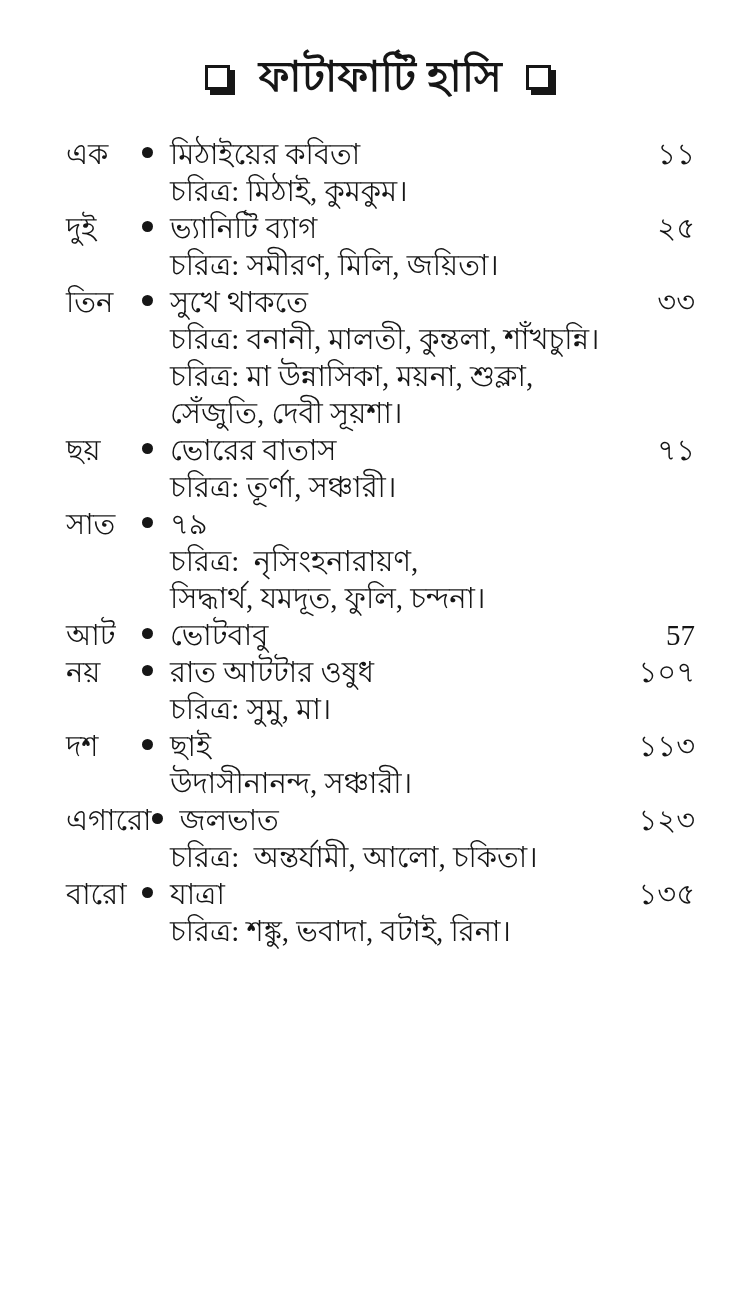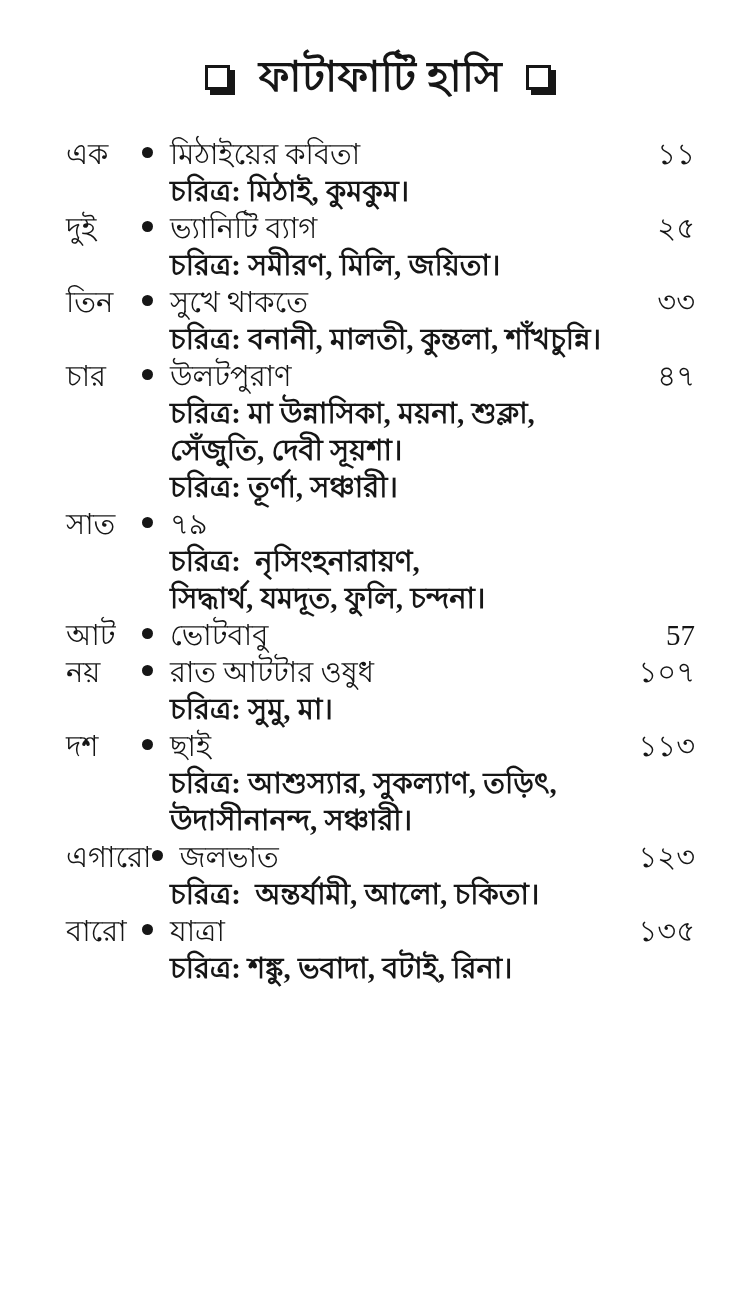--- a/index.html
+++ b/index.html
@@ -75,21 +75,20 @@
     flex: 1;
     white-space: nowrap;
   }
   .pagenum {
     text-align: right;
     white-space: nowrap;
   }
   .char-line {
     margin-left: 104px;
     white-space: pre;
-    font-weight: bold;
   }
 </style>
 </head>
 <body>
 
 <div class="page">
 
   <div class="header">
     <span class="sq"></span>
     <span class="title-text">ফাটাফাটি হাসি</span>
@@ -133,38 +132,38 @@
           </span>
       <span class="etitle">সুখে থাকতে</span>
       <span class="pagenum">৩৩</span>
     </div>
     <div class="chars">
           <div class="char-line">চরিত্র: বনানী, মালতী, কুন্তলা, শাঁখচুন্নি।</div>
         </div>
   </div>
 
   <div class="entry">
-    <div class="entry-head">
-      <span class="num">চার</span>
-      <span class="bullet-col">
-            <span class="bullet"></span>
-          </span>
-      <span class="etitle">উলটপুরাণ</span>
-      <span class="pagenum">৪৭</span>
-    </div>
     <div class="chars">
           <div class="char-line">চরিত্র: মা উন্নাসিকা, ময়না, শুক্লা,</div>
           <div class="char-line">সেঁজুতি, দেবী সূয়শা।</div>
         </div>
   </div>
 
   <div class="entry">
   </div>
 
   <div class="entry">
+    <div class="entry-head">
+      <span class="num">ছয়</span>
+      <span class="bullet-col">
+            <span class="bullet"></span>
+          </span>
+      <span class="etitle">ভোরের বাতাস</span>
+      <span class="pagenum">৭১</span>
+    </div>
     <div class="chars">
           <div class="char-line">চরিত্র: তূর্ণা, সঞ্চারী।</div>
         </div>
   </div>
 
   <div class="entry">
     <div class="entry-head">
       <span class="num">সাত</span>
       <span class="bullet-col">
             <span class="bullet"></span>
@@ -205,21 +204,20 @@
   <div class="entry">
     <div class="entry-head">
       <span class="num">দশ</span>
       <span class="bullet-col">
             <span class="bullet"></span>
           </span>
       <span class="etitle">ছাই</span>
       <span class="pagenum">১১৩</span>
     </div>
     <div class="chars">
-          <div class="char-line">চরিত্র: আশুস্যার, সুকল্যাণ, তড়িৎ,</div>
           <div class="char-line">উদাসীনানন্দ, সঞ্চারী।</div>
         </div>
   </div>
 
   <div class="entry">
     <div class="entry-head">
       <span class="num">এগারো</span>
       <span class="bullet-col">
             <span class="bullet"></span>
           </span>

